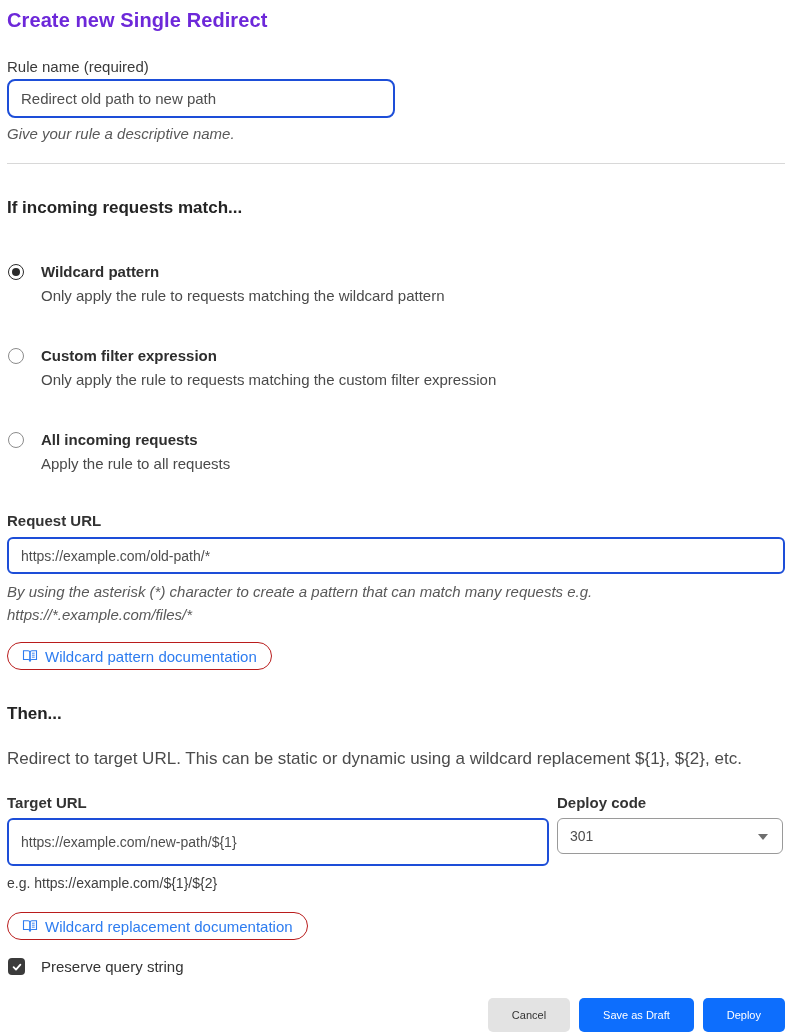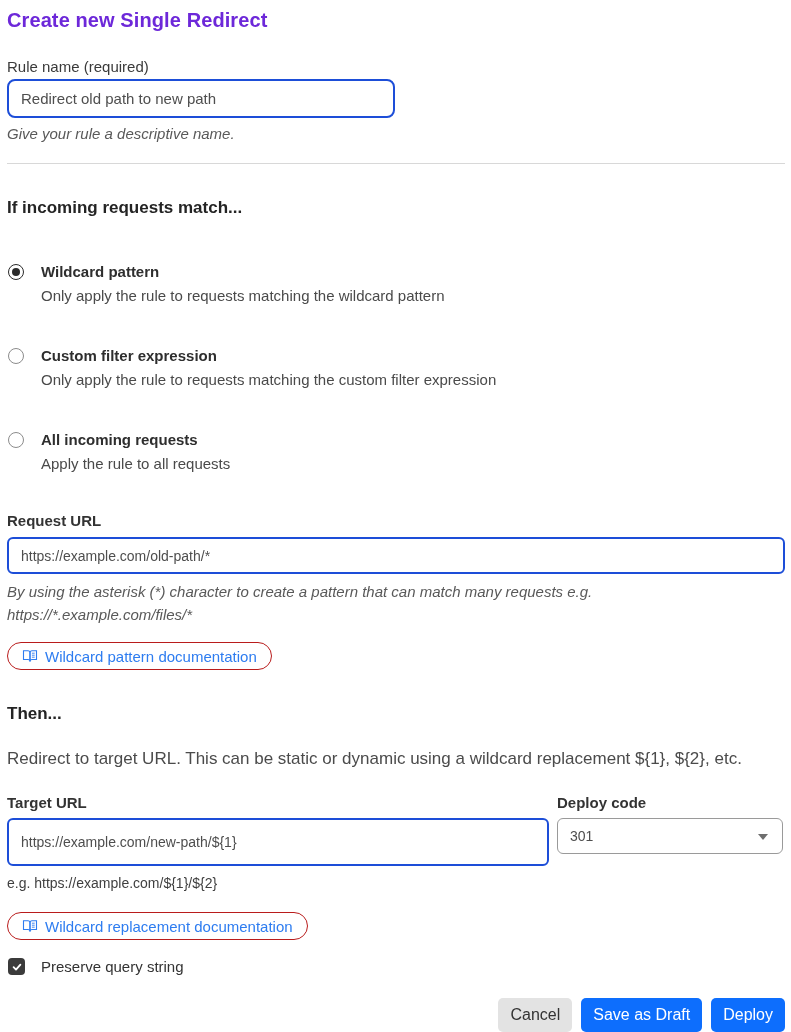--- a/index.html
+++ b/index.html
@@ -101,22 +101,22 @@
     background: #3b3b3b; display: flex; align-items: center; justify-content: center;
     cursor: pointer; flex: 0 0 auto;
   }
   .checkbox-label { margin-left: 16px; font-size: 15px; color: #333; }
 
   .footer-actions {
     display: flex; justify-content: flex-end; align-items: center;
     margin-top: 23px; gap: 9px;
   }
   .btn {
-    height: 34px; border: none; border-radius: 5px; padding: 0 12px;
-    font-family: "Liberation Sans", sans-serif; font-size: 16px; cursor: pointer;
+    height: 34px; border: none; border-radius: 5px; padding: 0 24px;
+    font-family: "Liberation Sans", sans-serif; font-size: 11px; cursor: pointer;
   }
   .btn-cancel { background: #e3e3e3; color: #333; }
   .btn-primary { background: #0d6efd; color: #ffffff; }
 </style>
 </head>
 <body>
 
 <div class="page">
 
   <h1 class="page-title">Create new Single Redirect</h1>

